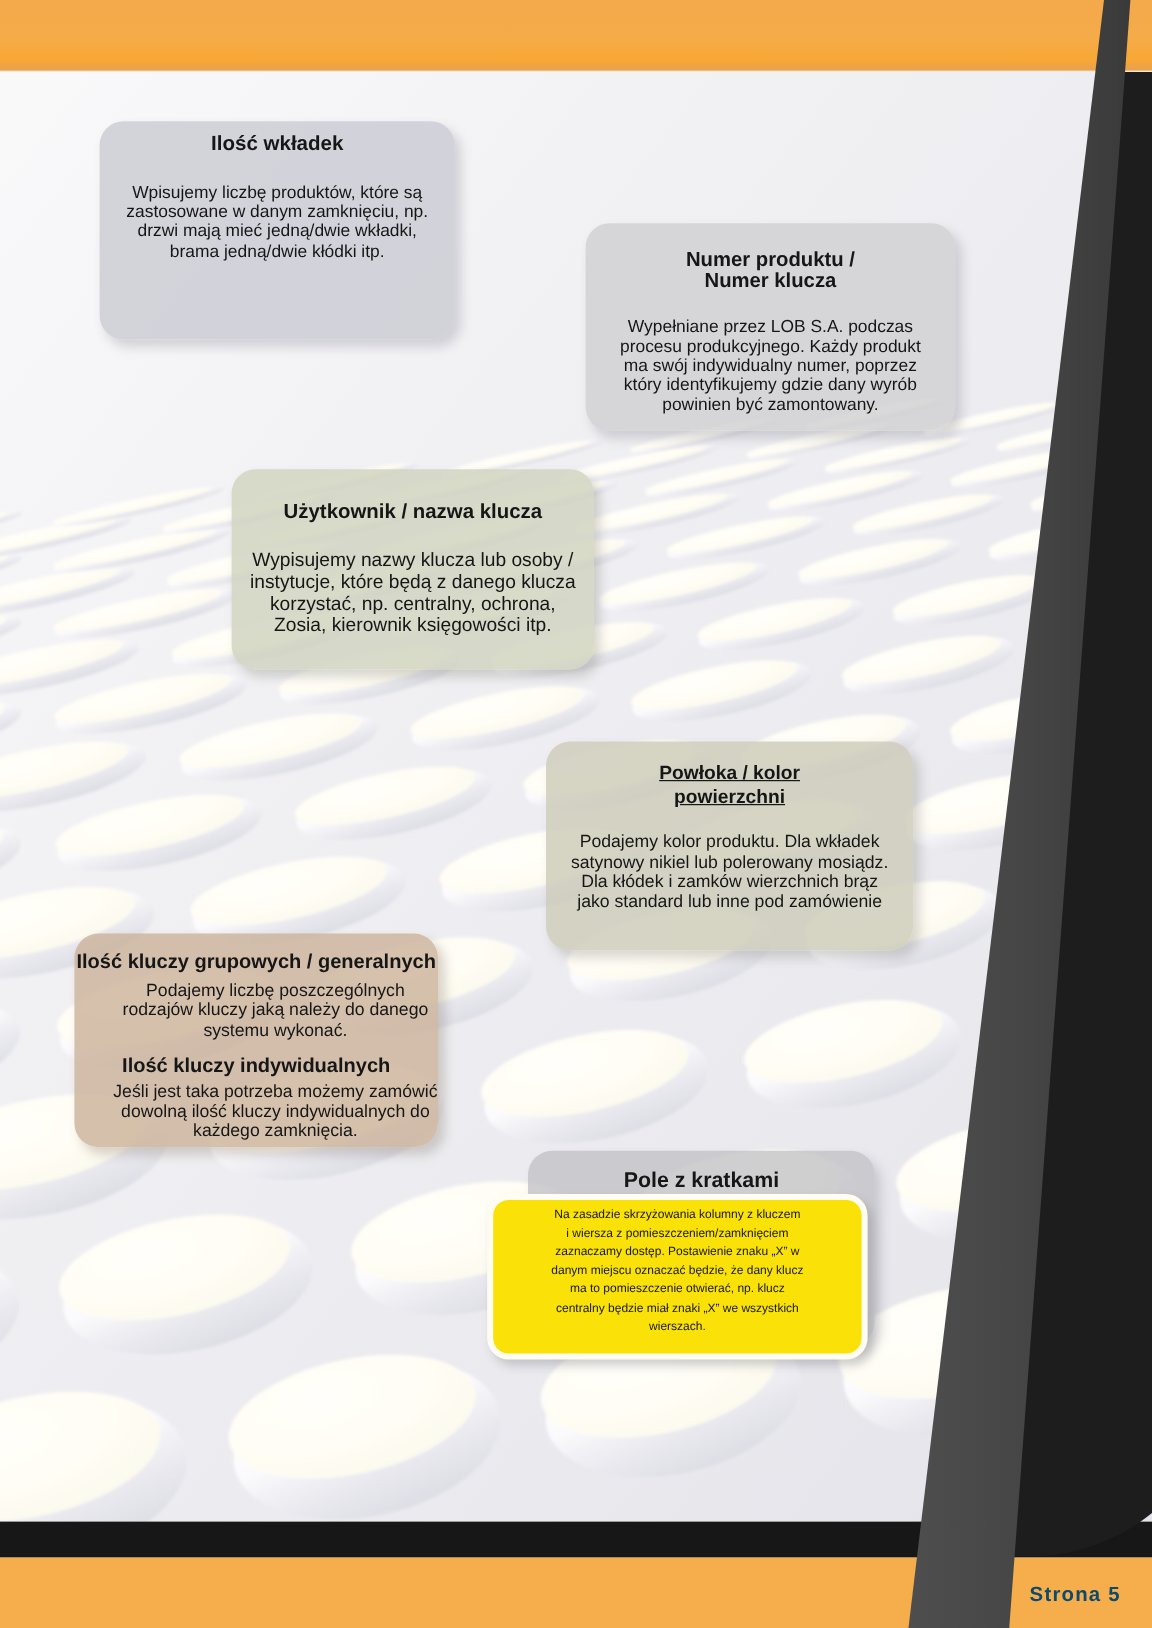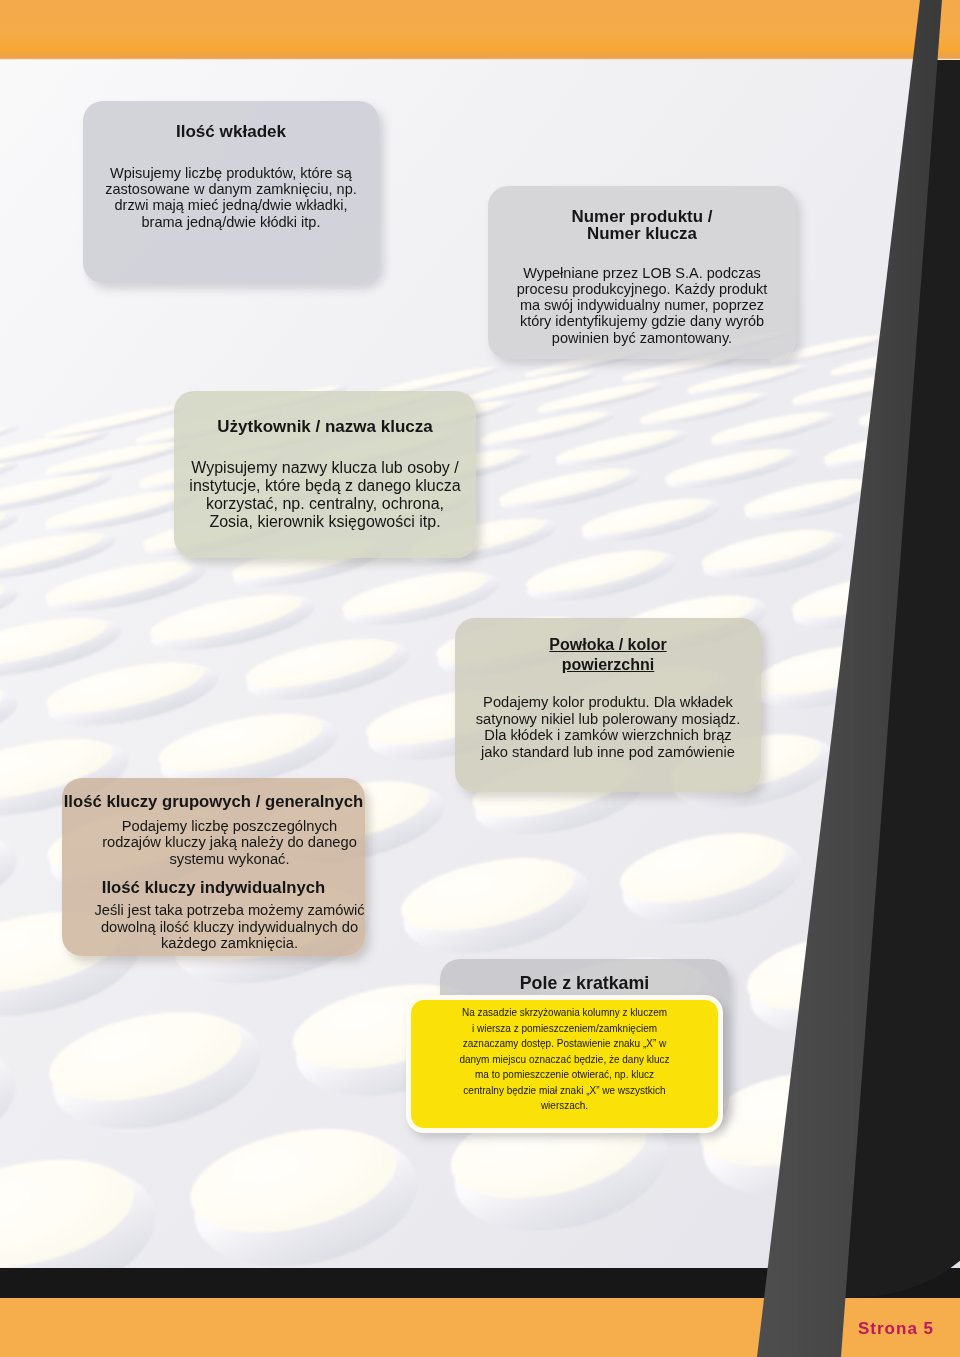--- a/index.html
+++ b/index.html
@@ -10,42 +10,42 @@
   
   .plate{position:absolute;left:0;top:0;width:960px;height:1268px;overflow:hidden;}
 
   
   .band-top{position:absolute;left:0;top:0;width:960px;height:60px;
             background:linear-gradient(180deg,#F4A94B 0%,#F5AB48 55%,#F8A733 84%,#E7A153 97%,#FFFDF4 100%);}
   .blackbar{position:absolute;left:0;top:1268px;width:960px;height:30px;background:#171717;}
   .band-bottom{position:absolute;left:0;top:1298px;width:960px;height:59px;background:#F6AD4C;}
 
   
-  .pagenum{position:absolute;left:858px;top:1319px;color:#be185d;font-weight:bold;
+  .pagenum{position:absolute;left:858px;top:1319px;color:#0c4a6e;font-weight:bold;
            font-size:17px;letter-spacing:1.0px;}
 
   
   .card{position:absolute;box-sizing:border-box;border-radius:20px;
         text-align:center;color:#161616;}
   .card .ttl{font-weight:bold;font-size:17.1px;line-height:18.6px;}
   .card .bdy{font-size:14.5px;line-height:16.3px;}
   #card0 .ttl{font-size:17.1px;} #card0 .bdy{font-size:14.5px;line-height:16.4px;}
   #card1 .ttl{font-size:16.9px;line-height:16.8px;} #card1 .bdy{font-size:14.5px;line-height:16.3px;}
   #card2 .ttl{font-size:17.0px;} #card2 .bdy{font-size:16.0px;line-height:18.0px;}
   #card3 .ttl{font-size:16px;line-height:20px;text-decoration:underline;} #card3 .bdy{font-size:14.7px;line-height:16.7px;}
   #card4 .ttl{font-size:16.7px;} #card4 .bdy{font-size:14.7px;line-height:16.6px;margin-left:32px;}
   #card5 .ttl{font-size:17.8px;}
   #card5b .bdy{font-size:10px;line-height:15.55px;}
   #card0{background:rgba(202,202,211,.82);box-shadow:5px 6px 9px rgba(110,110,125,.26);}
-  #card0 .ttl{padding-top:22px;}
+  #card0 .ttl{padding-top:10px;}
   #card0 .bdy{padding-top:23px;}
   #card1{background:rgba(208,208,210,.80);box-shadow:5px 6px 9px rgba(110,110,125,.26);margin-top:25px;}
   #card1 .ttl{padding-top:23px;}
   #card1 .bdy{padding-top:22px;}
-  #card2{background:rgba(208,210,190,.80);box-shadow:5px 6px 9px rgba(110,112,100,.28);}
+  #card2{background:rgba(208,210,190,.80);box-shadow:5px 6px 9px rgba(110,112,100,.28);margin-left:19px;}
   #card2 .ttl{padding-top:27px;}
   #card2 .bdy{padding-top:22px;}
   #card3{background:rgba(204,203,184,.80);box-shadow:5px 6px 9px rgba(110,110,100,.26);}
   #card3 .ttl{padding-top:17px;}
   #card3 .bdy{padding-top:19px;}
   #card4{background:rgba(203,178,152,.80);box-shadow:5px 6px 9px rgba(120,105,90,.28);}
   #card4 .ttl{padding-top:15px;}
   #card4 .bdy{padding-top:6px;}
   #card4 [data-name="card-title-2"]{padding-top:12px;}
   #card4 [data-name="card-body-2"]{padding-top:4px;}

